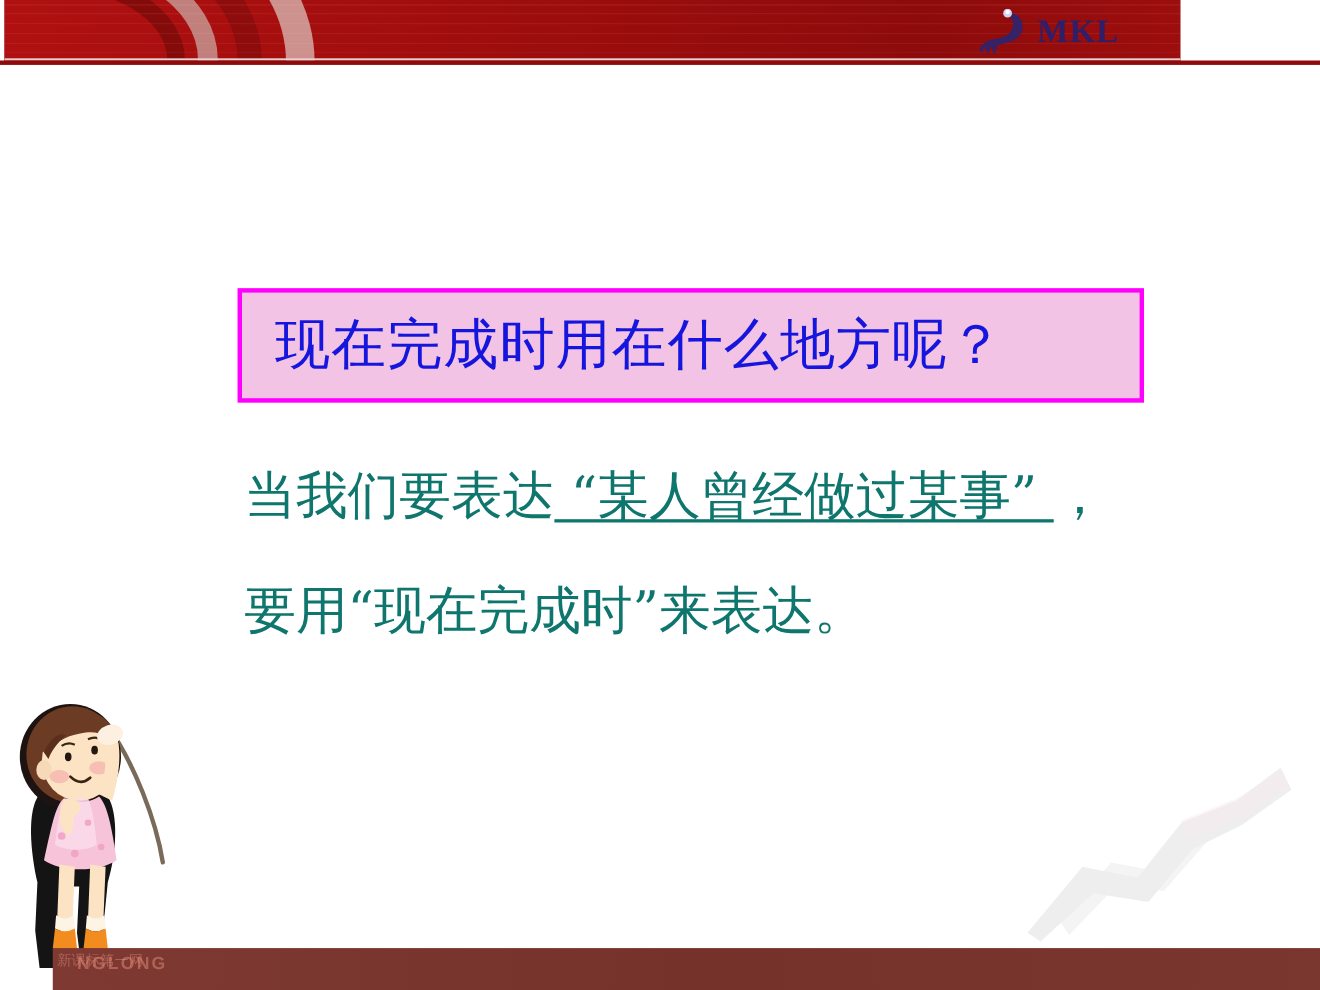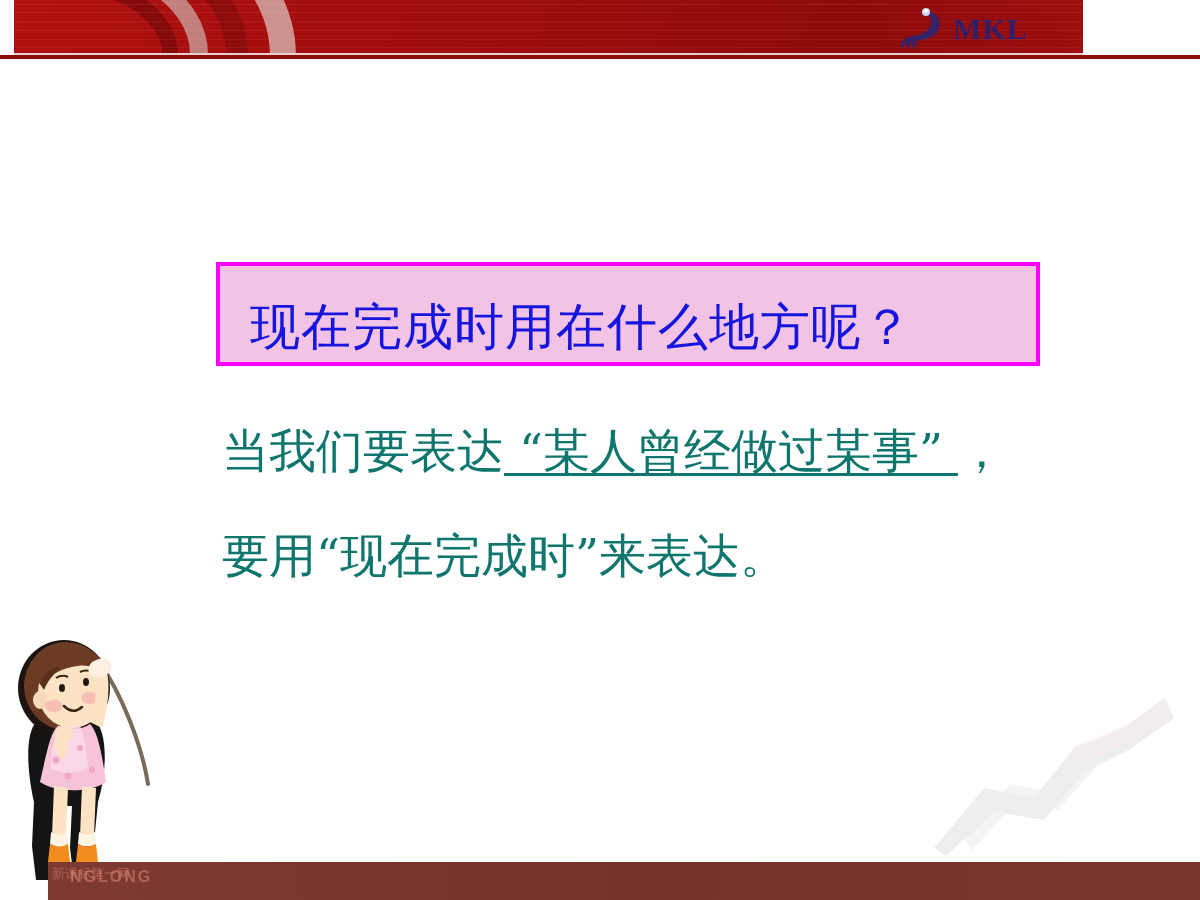--- a/index.html
+++ b/index.html
@@ -20,21 +20,21 @@
     left: 0; top: 0;
     width: 1200px;
     height: 900px;
     background: #ffffff;
     overflow: hidden;
   }
 
   
   .header-band {
     position: absolute;
-    left: 14px; top: 0;
+    left: 4px; top: 0;
     width: 1069px;
     height: 56px;
     background: #a50f0f;
     overflow: hidden;
   }
   .header-grad {
     position: absolute;
     left: 0; top: 0;
     width: 1200px; height: 56px;
     background: linear-gradient(90deg, #b01010 0%, #a00d0d 35%, #8e0b0b 70%, #a50f0f 100%);
@@ -146,21 +146,20 @@
     box-sizing: border-box;
   }
   .question-text {
     position: absolute;
     left: 30px; top: 14px;
     font-family: Liberation Serif, serif;
     font-size: 50px;
     color: #1515dd;
     white-space: nowrap;
     letter-spacing: 1px;
-    margin-top: 14px;
   }
 
   
   .body-block {
     position: absolute;
     left: 222px; top: 398px;
     width: 920px;
   }
   .body-line {
     font-family: "DejaVu Serif", "Liberation Serif", serif;

